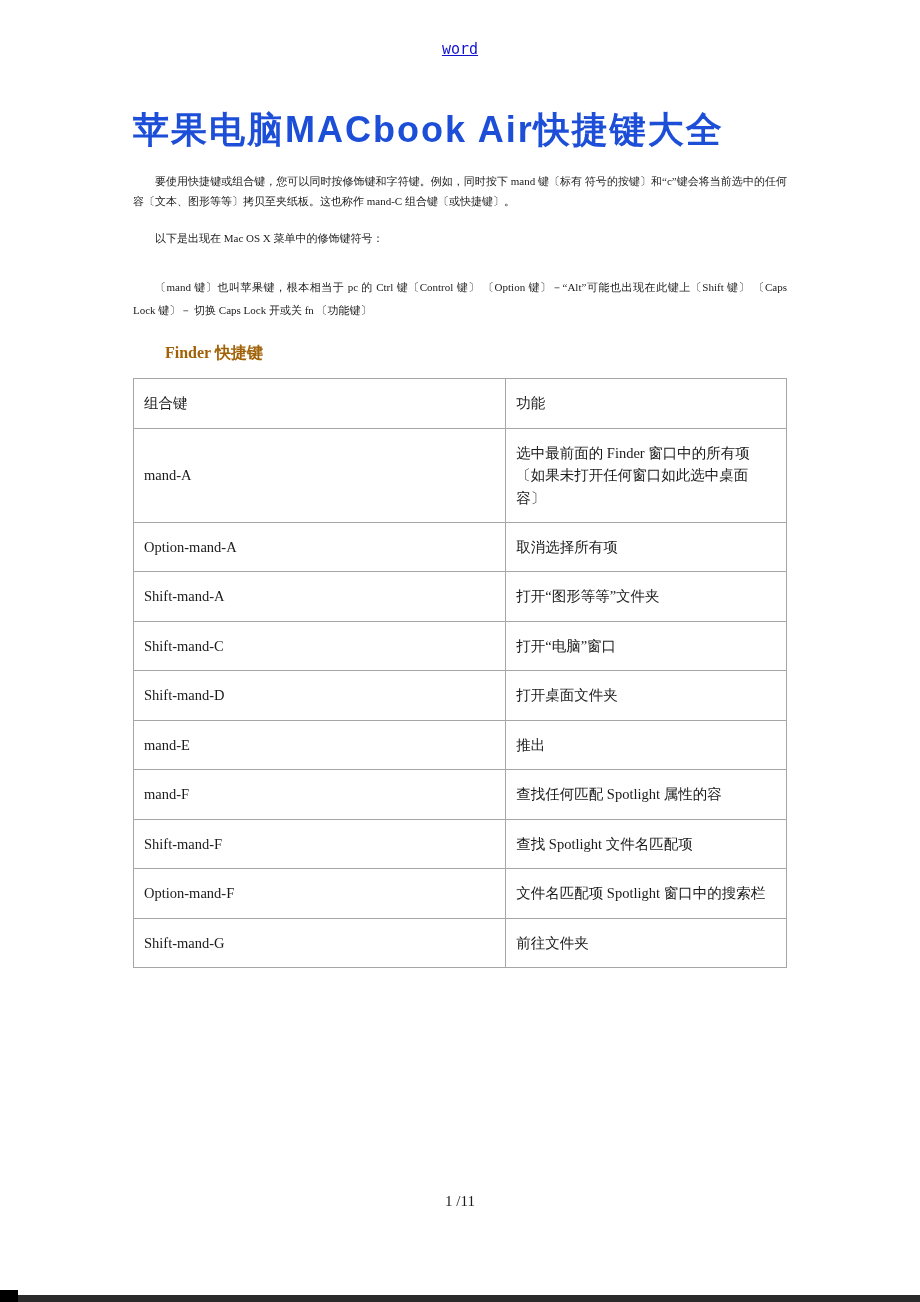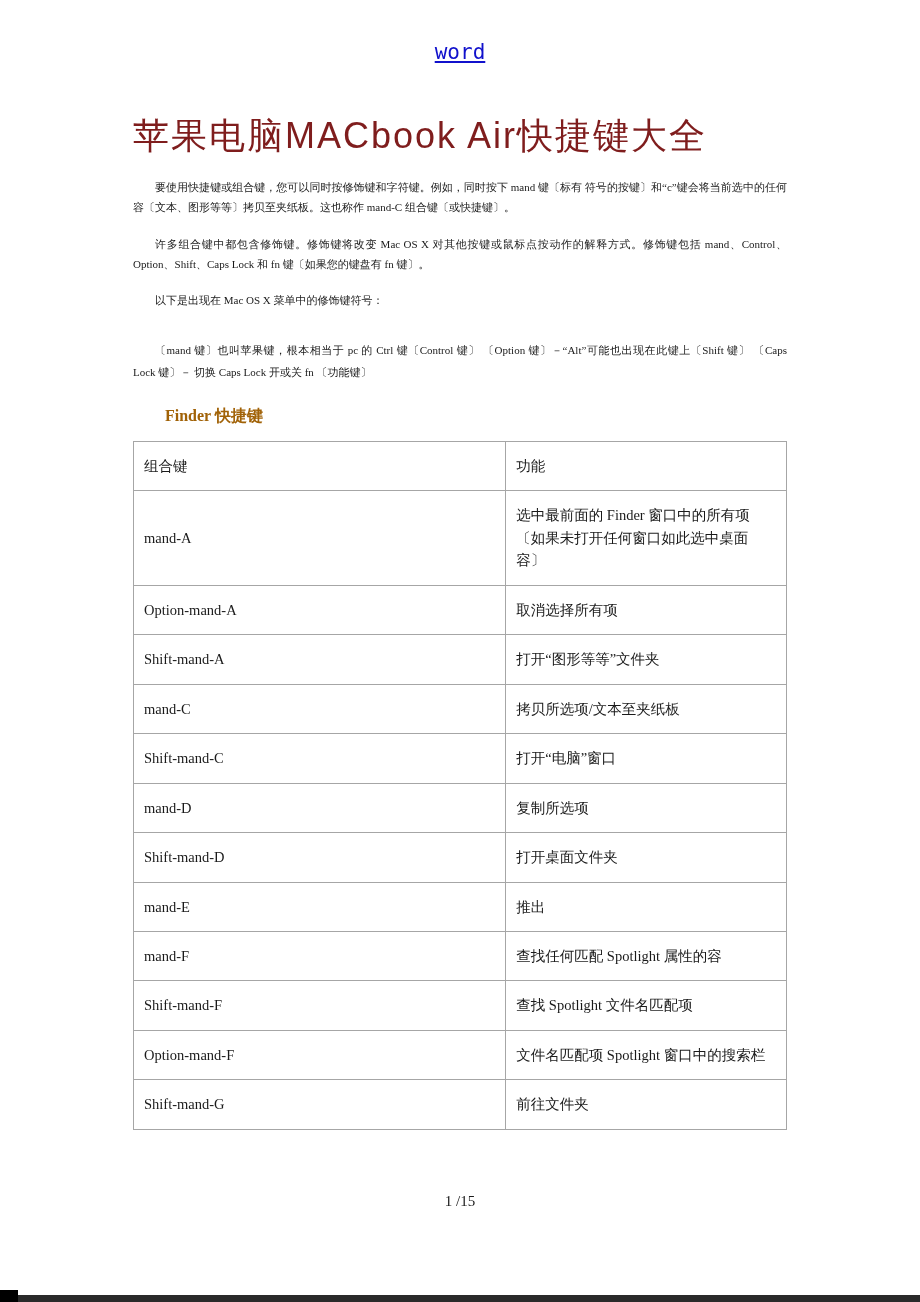--- a/index.html
+++ b/index.html
@@ -12,34 +12,34 @@
     font-family: "Liberation Serif", "DejaVu Serif", serif;
     position: relative;
     overflow: hidden;
   }
   .doc-header {
     padding-top: 40px;
     text-align: center;
   }
   .word-link {
     font-family: "DejaVu Sans Mono", monospace;
-    font-size: 21px;
+    font-size: 15px;
     color: #1111cc;
     text-decoration: underline;
     cursor: pointer;
   }
   .content {
     padding: 0 133px;
   }
   .doc-title {
     margin-top: 48px;
     font-size: 36px;
-    font-weight: normal;
+    font-weight: bold;
     letter-spacing: 2px;
-    color: #7f1d1d;
+    color: #1d4ed8;
     font-family: "Liberation Sans", "DejaVu Sans", sans-serif;
   }
   .para {
     margin-top: 16px;
     font-size: 11px;
     line-height: 1.85;
     text-align: justify;
     text-indent: 2em;
     color: #1a1a1a;
   }
@@ -103,21 +103,20 @@
 <div class="doc-header">
   <span class="word-link">word</span>
 </div>
 
 <div class="content">
 
   <h1 class="doc-title">苹果电脑MACbook Air快捷键大全</h1>
 
   <p class="para">要使用快捷键或组合键，您可以同时按修饰键和字符键。例如，同时按下 mand 键〔标有 符号的按键〕和“c”键会将当前选中的任何容〔文本、图形等等〕拷贝至夹纸板。这也称作 mand-C 组合键〔或快捷键〕。</p>
 
-  <p class="para">许多组合键中都包含修饰键。修饰键将改变 Mac OS X 对其他按键或鼠标点按动作的解释方式。修饰键包括 mand、Control、Option、Shift、Caps Lock 和 fn 键〔如果您的键盘有 fn 键〕。</p>
 
   <p class="para">以下是出现在 Mac OS X 菜单中的修饰键符号：</p>
 
   <p class="para para-wide">〔mand 键〕也叫苹果键，根本相当于 pc 的 Ctrl 键〔Control 键〕 〔Option 键〕－“Alt”可能也出现在此键上〔Shift 键〕 〔Caps Lock 键〕－ 切换 Caps Lock 开或关 fn 〔功能键〕</p>
 
   <h2 class="section-heading">Finder 快捷键</h2>
 
   <table class="shortcuts">
     <colgroup>
       <col style="width:57%">
@@ -136,30 +135,22 @@
         </tr>
         <tr>
           <td>Option-mand-A</td>
           <td>取消选择所有项</td>
         </tr>
         <tr>
           <td>Shift-mand-A</td>
           <td>打开“图形等等”文件夹</td>
         </tr>
         <tr>
-          <td>mand-C</td>
-          <td>拷贝所选项/文本至夹纸板</td>
-        </tr>
-        <tr>
           <td>Shift-mand-C</td>
           <td>打开“电脑”窗口</td>
-        </tr>
-        <tr>
-          <td>mand-D</td>
-          <td>复制所选项</td>
         </tr>
         <tr>
           <td>Shift-mand-D</td>
           <td>打开桌面文件夹</td>
         </tr>
         <tr>
           <td>mand-E</td>
           <td>推出</td>
         </tr>
         <tr>
@@ -176,16 +167,16 @@
         </tr>
         <tr>
           <td>Shift-mand-G</td>
           <td>前往文件夹</td>
         </tr>
       </tbody>
   </table>
 
 </div>
 
-<div class="page-footer">1 /15</div>
+<div class="page-footer">1 /11</div>
 
 <div class="bottom-edge"></div>
 <div class="bottom-corner"></div>
 
 </body></html>

